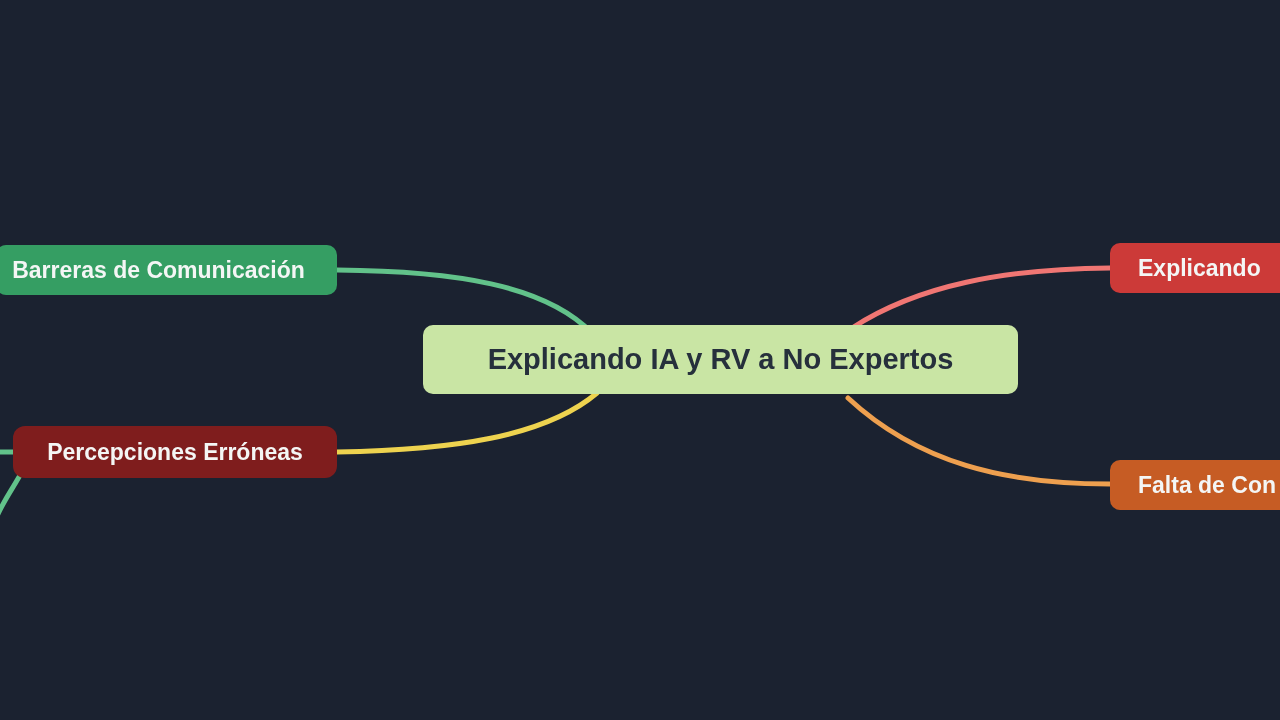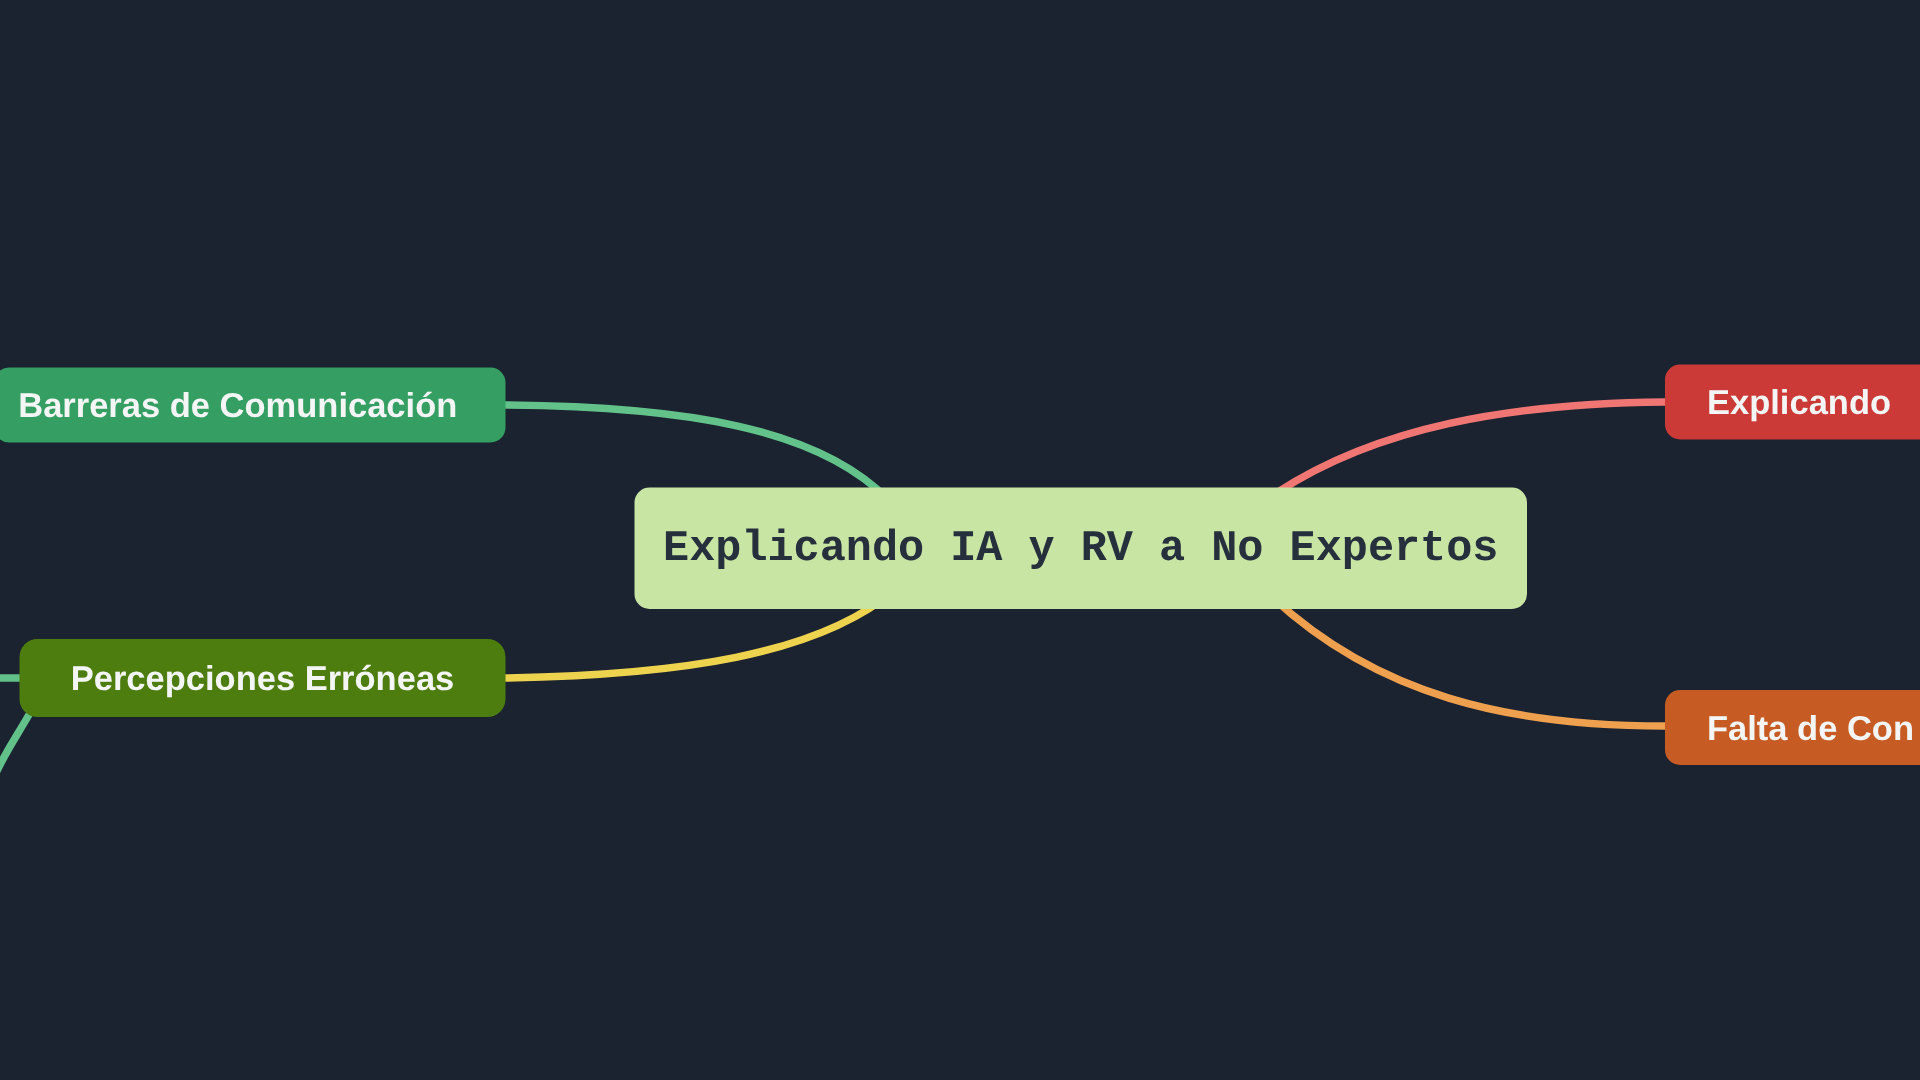--- a/index.html
+++ b/index.html
@@ -31,24 +31,23 @@
     align-items: center;
     justify-content: center;
     box-sizing: border-box;
     font-weight: 700;
     white-space: nowrap;
     z-index: 2;
     cursor: default;
   }
   .node-root {
     left: 423px; top: 325px;
-    width: 595px; height: 81px;
+    width: 595px; height: 69px;
     border-radius: 10px;
     font-size: 29px;
-    font-family: Liberation Mono, monospace;
   }
   .node-barreras {
     left: -4px; top: 245px;
     width: 341px; height: 50px;
     border-radius: 10px;
     font-size: 23px;
     padding-right: 16px;
   }
   .node-percepciones {
     left: 13px; top: 426px;
@@ -88,21 +87,21 @@
   </svg>
 
   <div class="node node-root" style="background-color: rgb(201, 229, 164); color: rgb(38, 48, 60);">
     <span>Explicando IA y RV a No Expertos</span>
   </div>
 
   <div class="node node-barreras" style="background-color: rgb(53, 158, 99); color: rgb(244, 246, 245);">
     <span>Barreras de Comunicación</span>
   </div>
 
-  <div class="node node-percepciones" style="background-color: #4d7c0f; color: rgb(244, 246, 245); align-items: center;">
+  <div class="node node-percepciones" style="background-color: #7f1d1d; color: rgb(244, 246, 245); align-items: center;">
     <span>Percepciones Erróneas</span>
   </div>
 
   <div class="node node-complejidad" style="background-color: rgb(204, 58, 56); color: rgb(244, 246, 245);">
     <span>Explicando</span>
   </div>
 
   <div class="node node-falta" style="background-color: rgb(198, 92, 36); color: rgb(244, 246, 245);">
     <span>Falta de Con</span>
   </div>

